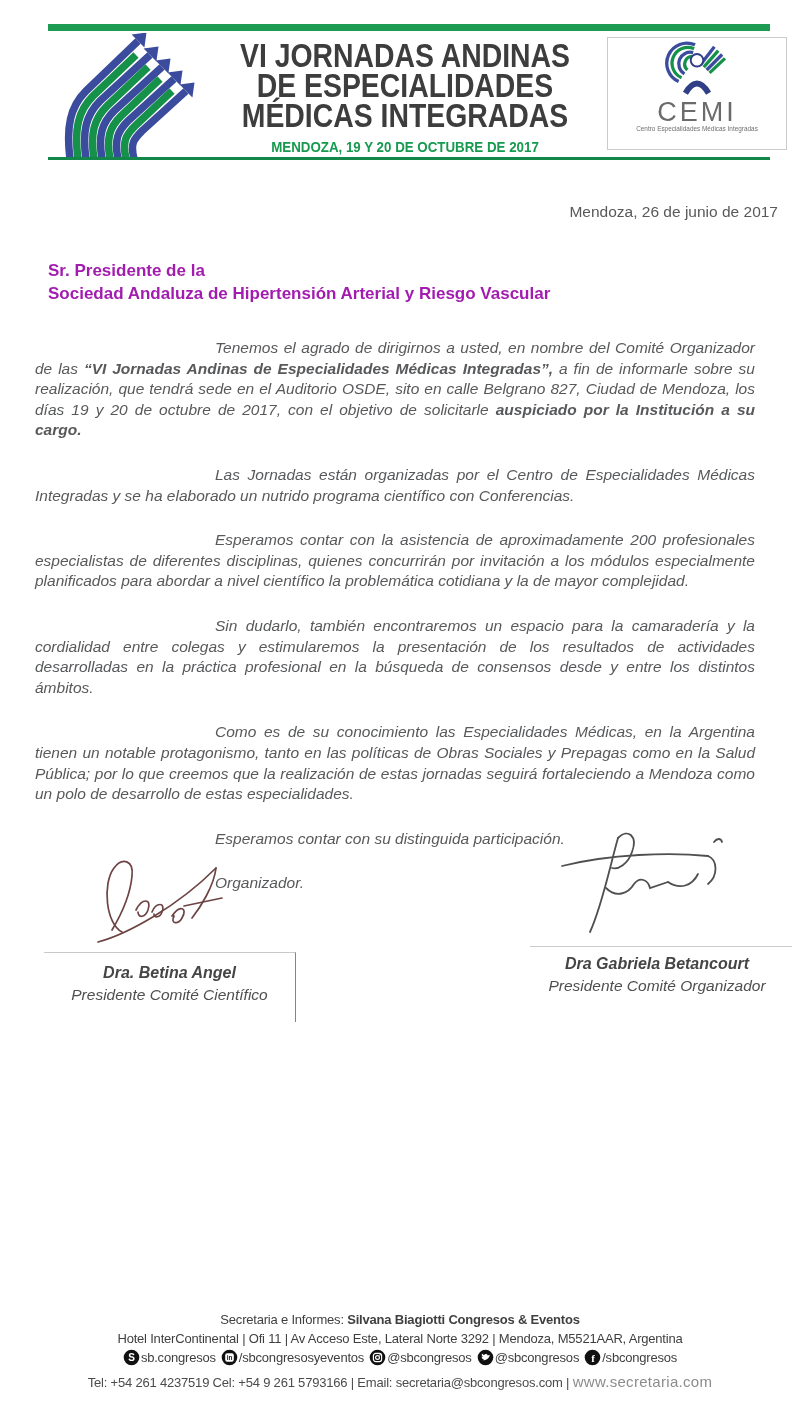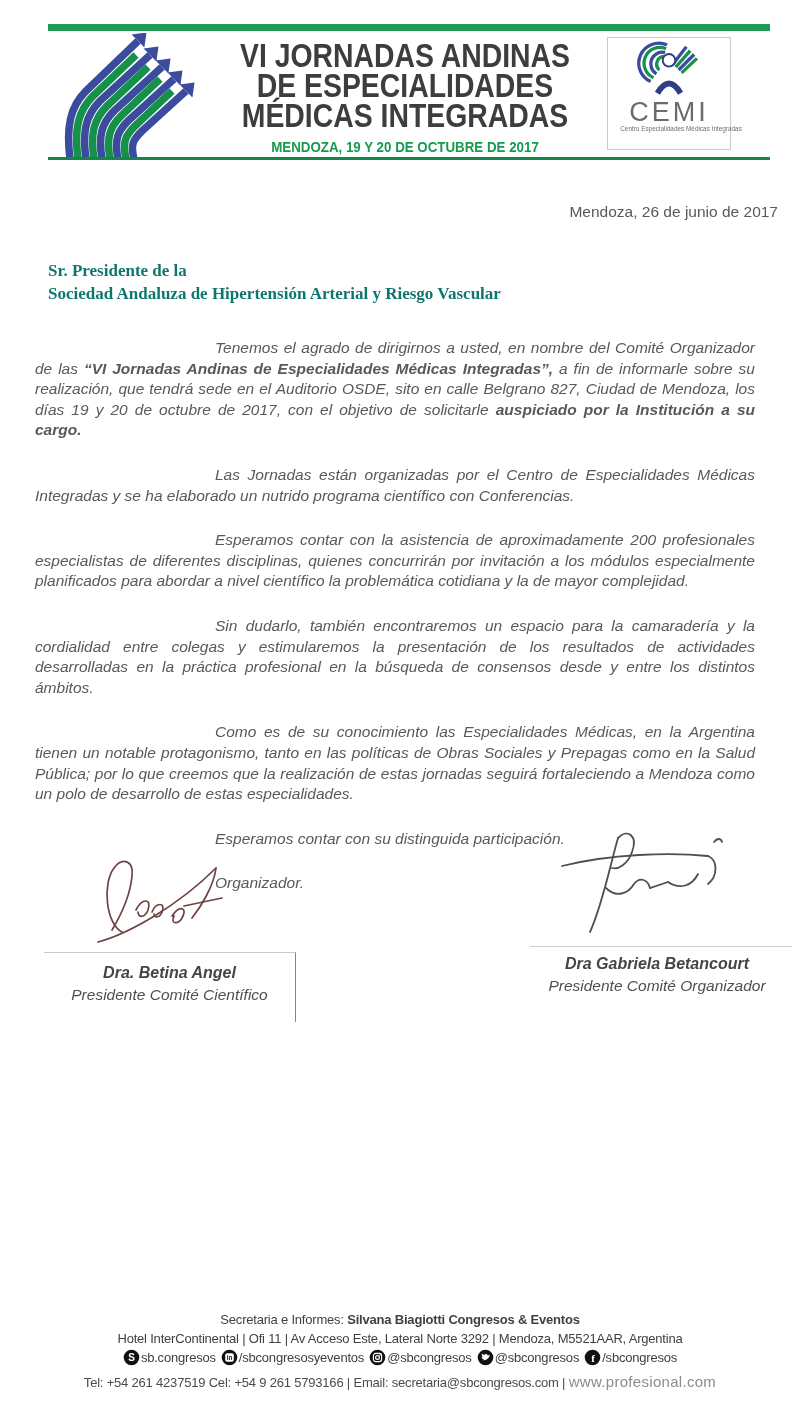--- a/index.html
+++ b/index.html
@@ -12,30 +12,30 @@
   .topbar { position:absolute; left:48px; top:24px; width:722px; height:7px; background:#1d9b52; }
   .header-rule { position:absolute; left:48px; top:157px; width:722px; height:3px; background:#13864a; }
   .logo-arrows { position:absolute; left:52px; top:33px; }
   .title-block {
     position:absolute; left:100px; top:41px; width:610px; text-align:center;
     transform:scaleX(0.86); transform-origin:50% 0;
   }
   .title-line { font-weight:bold; font-size:33px; line-height:30px; color:#3d3d3d; letter-spacing:0; white-space:nowrap; }
   .subtitle { font-weight:bold; font-size:15.5px; line-height:18px; color:#169a4f; margin-top:7px; white-space:nowrap; }
   .cemi-box {
-    position:absolute; left:607px; top:37px; width:124px; height:113px;
+    position:absolute; left:607px; top:37px; width:180px; height:113px;
     border:1px solid #cbcbcb; background:#ffffff; text-align:center; box-sizing:border-box;
   }
   .cemi-mark { margin-top:3px; }
   .cemi-acronym { font-size:27px; line-height:26px; color:#6b6b6b; letter-spacing:3px; margin-top:-2px; }
   .cemi-tagline { font-size:8px; color:#6f6f6f; transform:scale(0.8); transform-origin:50% 0; white-space:nowrap; }
 
   
   .date { position:absolute; top:203px; right:22px; font-size:15.5px; color:#595959; }
-  .addressee { position:absolute; left:48px; top:259px; font-family:Liberation Serif, serif; font-weight:bold; font-size:17px; line-height:23px; color:#0f766e; }
+  .addressee { position:absolute; left:48px; top:259px; font-family:Liberation Sans, sans-serif; font-weight:bold; font-size:17px; line-height:23px; color:#a21caf; }
   .bodytext { position:absolute; left:35px; top:338px; width:720px; }
   .bodytext p {
     margin:0 0 24px 0; font-style:italic; color:#58595b; font-size:15.5px;
     line-height:20.6px; text-align:justify; text-indent:180px;
   }
   .bodytext p b { font-weight:bold; }
 
   
   .sig-left-ink { position:absolute; left:88px; top:846px; }
   .sig-left-box {
@@ -205,15 +205,15 @@
     </span>
     <span class="soc">
       <svg width="17" height="17" viewBox="0 0 17 17">
           <circle cx="8.5" cy="8.5" r="7.8" fill="#111"></circle>
           <text x="9" y="13" text-anchor="middle" font-family="Liberation Serif, serif" font-size="11" font-weight="bold" fill="#fff">f</text>
         </svg>
       <span>/sbcongresos</span>
     </span>
   </div>
 
-  <div class="f-line f-line4"><span>Tel: +54 261 4237519 Cel: +54 9 261 5793166 | Email: secretaria@sbcongresos.com | </span><span class="f-web">www.profesional.com</span></div>
+  <div class="f-line f-line4"><span>Tel: +54 261 4237519 Cel: +54 9 261 5793166 | Email: secretaria@sbcongresos.com | </span><span class="f-web">www.secretaria.com</span></div>
 
 </div>
 
 </body></html>

